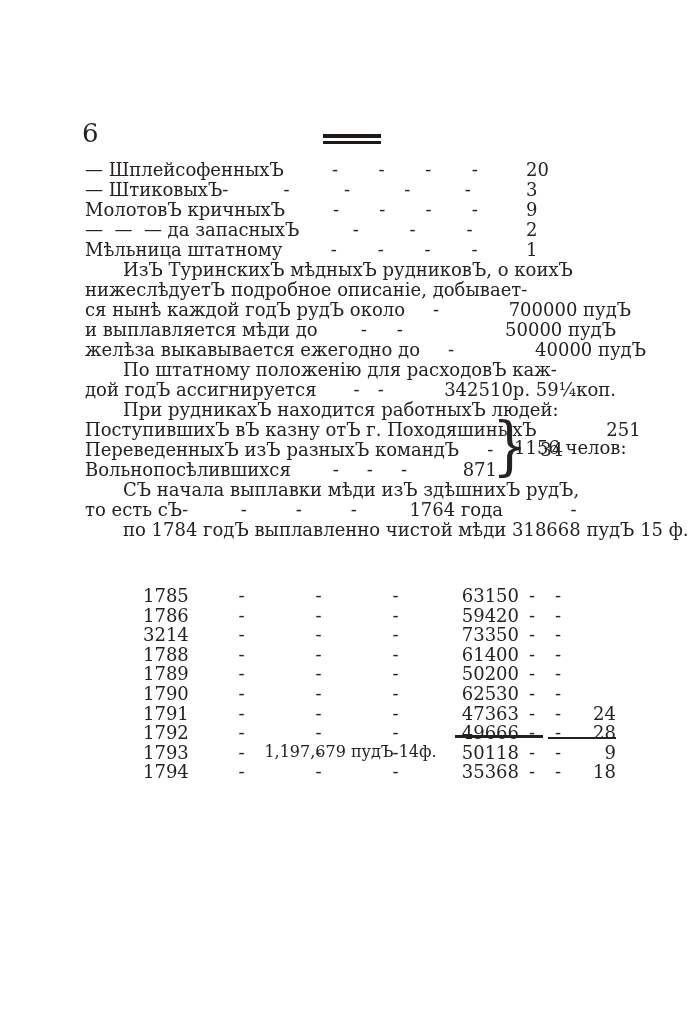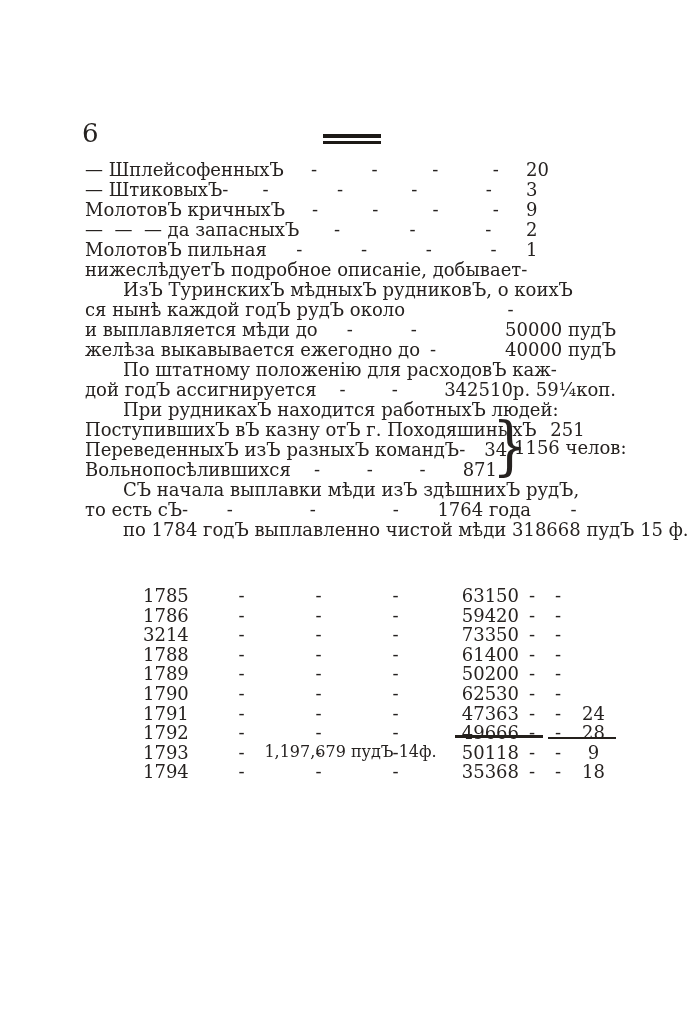--- a/index.html
+++ b/index.html
@@ -14,21 +14,21 @@
   }
   .pageno {
     position:absolute; left:82px; top:118px;
     font-size:26px;
   }
   .ornament { position:absolute; left:323px; top:134px; width:58px; }
   .ornament .bar1 { height:4px; background:#1c1916; }
   .ornament .bar2 { height:3.5px; background:#1c1916; margin-top:2.5px; }
 
   .body { position:absolute; left:85px; top:159px; width:531px; }
-  .row { display:flex; align-items:baseline; height:20px; }
+  .row { display:flex; align-items:baseline; height:20px;gap:28px; }
   .lbl { white-space:pre; flex:none; }
   .ind { padding-left:38px; }
   .ind2 { padding-left:38px; }
   .gap { flex:1 1 auto; display:flex; min-width:0; }
   .gap .dash { flex:1; text-align:center; }
   .val { flex:none; white-space:pre; }
   .eqval { width:49px; text-align:left; margin-right:41px; }
   .pval { width:170px; text-align:right; }
   .bval { width:195px; text-align:right; }
   .wrow { width:412px; }
@@ -44,21 +44,21 @@
   }
   .workers-total { position:absolute; left:514px; top:437px; white-space:pre; }
 
   .years { position:absolute; left:85px; top:541px; width:531px; }
   .yrow { display:flex; align-items:baseline; height:19.6px; padding-left:58px; }
   .yyear { flex:none; width:60px; }
   .ygap { flex:1 1 auto; display:flex; }
   .ygap .dash { flex:1; text-align:center; }
   .yval { flex:none; width:85px; text-align:right;margin-top:44px; }
   .ydash { flex:none; width:26px; text-align:center; }
-  .yextra { flex:none; width:45px; text-align:center; }
+  .yextra { flex:none; width:45px; text-align:right; }
 
   .sumrule1 { position:absolute; left:455px; top:735px; width:88px; height:2.5px; background:#24201c; }
   .sumrule2 { position:absolute; left:548px; top:737px; width:68px; height:2px; background:#24201c; }
   .total-line { position:absolute; left:85px; top:742px; width:531px; text-align:center; font-size:16px; white-space:pre; }
 </style>
 </head>
 <body>
 
 <div class="page">
 
@@ -104,41 +104,42 @@
     <div class="row">
       <span class="lbl">—  —  — да запасныхЪ</span>
       <span class="gap">
         <span class="dash">-</span>
         <span class="dash">-</span>
         <span class="dash">-</span>
       </span>
       <span class="val eqval">2</span>
     </div>
     <div class="row">
-      <span class="lbl">МолотовЪ пильная</span>
+      <span class="lbl">Мѣльница штатному</span>
       <span class="gap">
         <span class="dash">-</span>
         <span class="dash">-</span>
         <span class="dash">-</span>
         <span class="dash">-</span>
       </span>
       <span class="val eqval">1</span>
     </div>
 
-    <div class="row">
-      <span class="lbl">нижеслѣдуетЪ подробное описаніе, добывает-</span>
-    </div>
     <div class="row ind">
       <span class="lbl">ИзЪ ТуринскихЪ мѣдныхЪ рудниковЪ, о коихЪ</span>
     </div>
     <div class="row">
+      <span class="lbl">нижеслѣдуетЪ подробное описаніе, добывает-</span>
+    </div>
+    <div class="row">
       <span class="lbl">ся нынѣ каждой годЪ рудЪ около</span>
       <span class="gap">
         <span class="dash">-</span>
       </span>
+      <span class="val pval">700000 пудЪ</span>
     </div>
     <div class="row">
       <span class="lbl">и выплавляется мѣди до</span>
       <span class="gap">
         <span class="dash">-</span>
         <span class="dash">-</span>
       </span>
       <span class="val pval">50000 пудЪ</span>
     </div>
     <div class="row">

